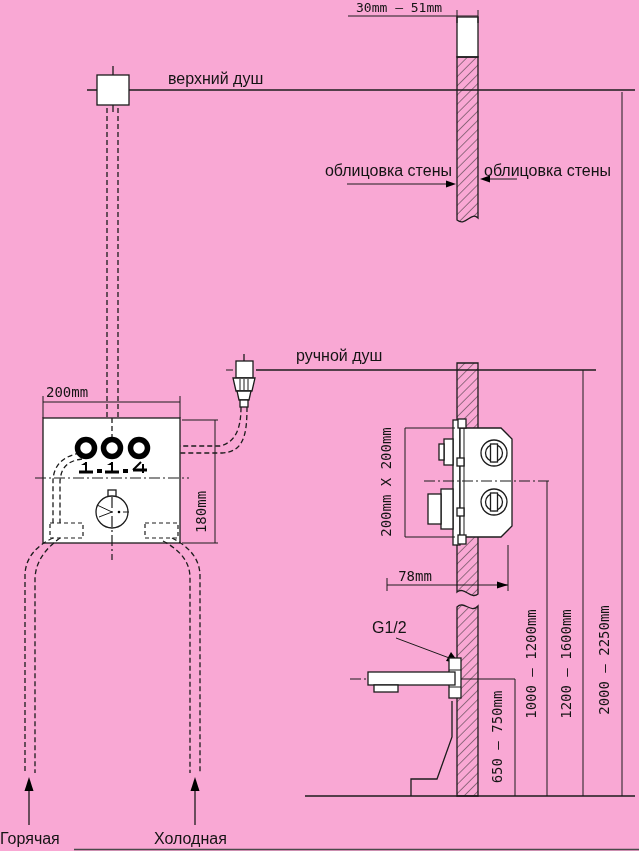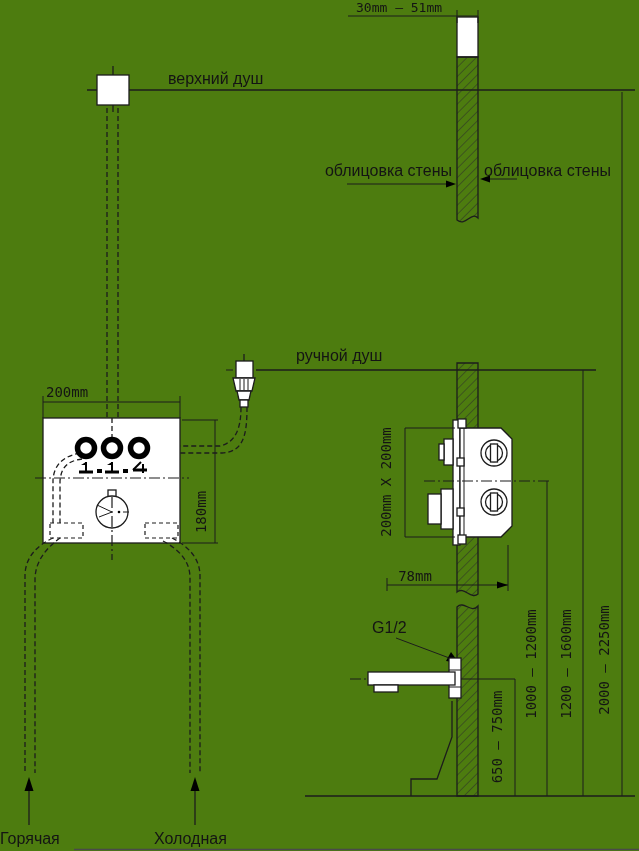--- a/index.html
+++ b/index.html
@@ -1,16 +1,16 @@
 <!DOCTYPE html>
 <html><head>
 <meta charset="utf-8">
 <style>
   html,body{margin:0;padding:0;background:#fff;}
-  .stage{position:relative;width:639px;height:851px;background:#4d7c0f;overflow:hidden;}
+  .stage{position:relative;width:639px;height:851px;background:#f9a8d4;overflow:hidden;}
   svg{display:block;}
   .lbl{font-family:"Liberation Sans",sans-serif;font-size:16px;fill:#141414;}
   .dim{font-family:"DejaVu Sans Mono",monospace;font-size:14px;fill:#141414;}
   .dim-sm{font-family:"DejaVu Sans Mono",monospace;font-size:13px;fill:#141414;}
   .ln{stroke:#1c1c1c;stroke-width:1.3;fill:none;}
   .ln-thin{stroke:#1c1c1c;stroke-width:1;fill:none;}
   .dash{stroke:#1c1c1c;stroke-width:1.3;fill:none;stroke-dasharray:5 3;}
   .dashdot{stroke:#1c1c1c;stroke-width:1.2;fill:none;stroke-dasharray:11 3 2 3;}
   .white{fill:#ffffff;stroke:#1c1c1c;stroke-width:1.3;}
   .blk{fill:#000;stroke:none;}

